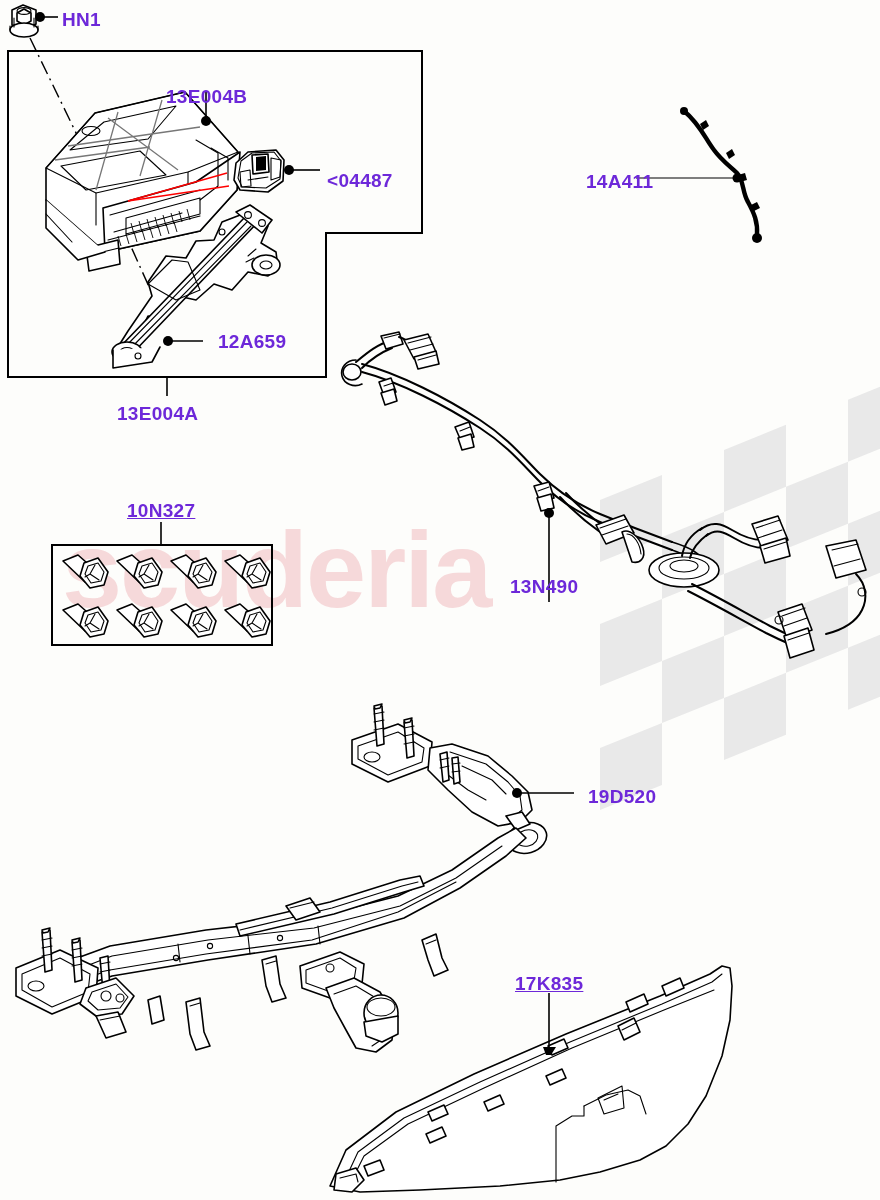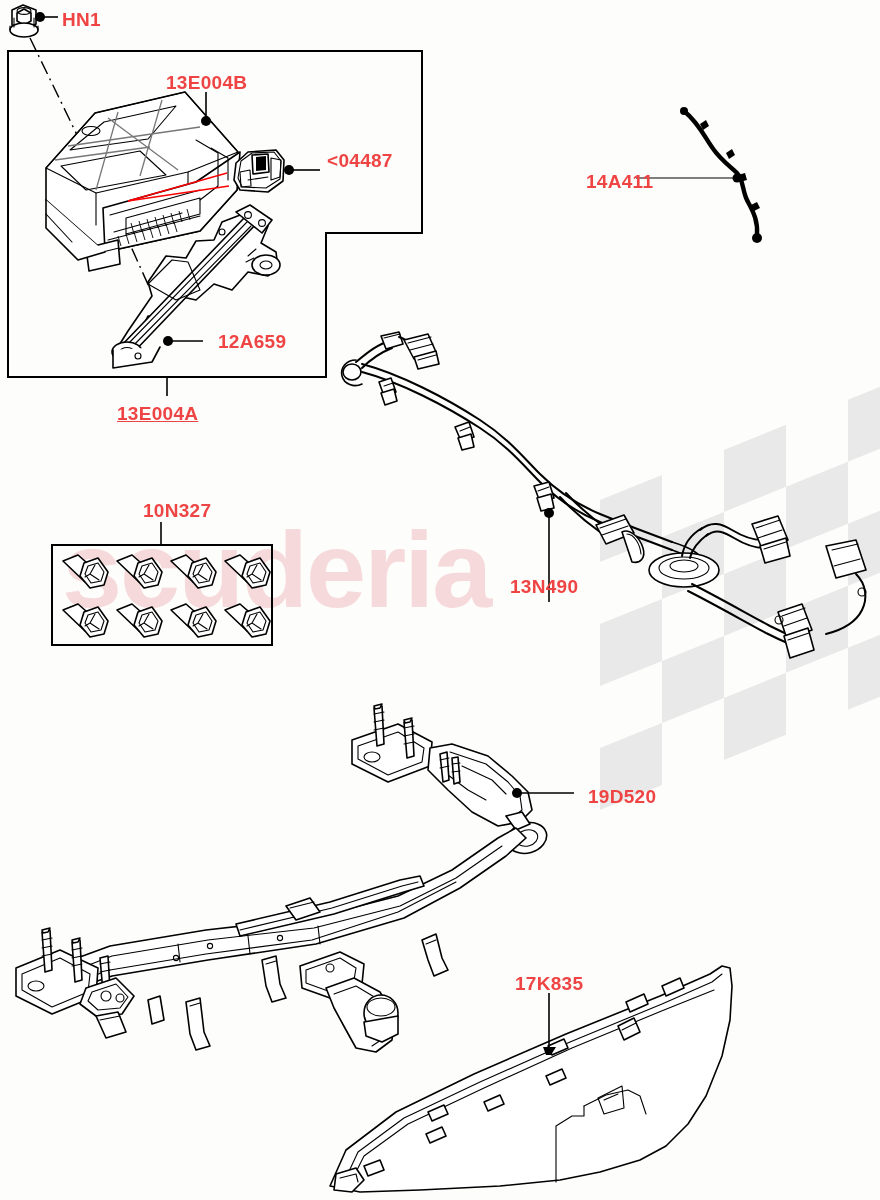--- a/index.html
+++ b/index.html
@@ -7,21 +7,21 @@
        font-family:"Liberation Sans", sans-serif;}
   #stage{position:absolute;left:0;top:0;width:880px;height:1200px;background:#fdfdfb;}
   #stage > svg{position:absolute;left:0;top:0;}
   .wm-layer{position:absolute;left:0;top:0;width:880px;height:1200px;pointer-events:none;}
   .wm-scuderia{position:absolute;left:62px;top:516px;font-size:108px;font-weight:bold;
        letter-spacing:-2px;color:#f6d9da;font-family:"Liberation Sans",sans-serif;
        line-height:1;white-space:nowrap;}
   .wm-carparts{position:absolute;left:66px;top:640px;font-size:30px;font-weight:bold;
        color:#efefef;letter-spacing:26px;white-space:nowrap;
        font-family:"Liberation Sans",sans-serif;}
-  .lbl{position:absolute;color:#ef4444;font-size:19px;font-weight:bold;white-space:nowrap;
+  .lbl{position:absolute;color:#6d28d9;font-size:19px;font-weight:bold;white-space:nowrap;
        font-family:"Liberation Sans",sans-serif;letter-spacing:0.3px;}
 </style>
 </head>
 <body>
 
 <div id="stage">
 
   <div class="wm-layer">
     <svg width="880" height="1200">
       <g fill="#e9e9e9">
@@ -443,23 +443,23 @@
       <path class="lnw" d="M364 1166 L380 1160 L384 1170 L368 1176 Z"></path>
     </g>
     <g>
       <line class="lead" x1="549" y1="993" x2="549" y2="1048"></line>
       <path class="blk" d="M543 1047 L556 1047 L551 1055 L546 1055 Z"></path>
     </g>
 
   </svg>
 
   <div class="lbl" style="left:62px;  top:9px;">HN1</div>
-  <div class="lbl" style="left:166px; top:72px;">13E004B</div>
-  <div class="lbl" style="left:327px; top:150px;">&lt;04487</div>
+  <div class="lbl" style="left:166px; top:86px;">13E004B</div>
+  <div class="lbl" style="left:327px; top:170px;">&lt;04487</div>
   <div class="lbl" style="left:218px; top:331px;">12A659</div>
-  <div class="lbl" style="left:117px; top:403px;text-decoration:underline;">13E004A</div>
+  <div class="lbl" style="left:117px; top:403px;">13E004A</div>
   <div class="lbl" style="left:586px; top:171px;">14A411</div>
-  <div class="lbl" style="left:143px; top:500px;">10N327</div>
+  <div class="lbl" style="left:127px; top:500px;text-decoration:underline;">10N327</div>
   <div class="lbl" style="left:510px; top:576px;">13N490</div>
   <div class="lbl" style="left:588px; top:786px;">19D520</div>
-  <div class="lbl" style="left:515px; top:973px;">17K835</div>
+  <div class="lbl" style="left:515px; top:973px;text-decoration:underline;">17K835</div>
 
 </div>
 
 </body></html>

